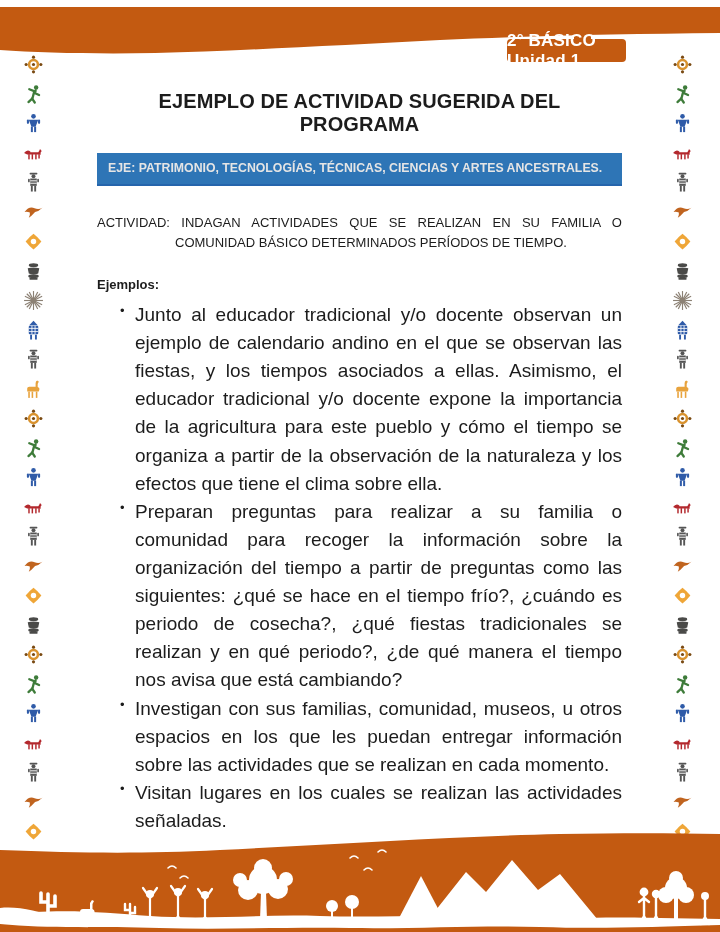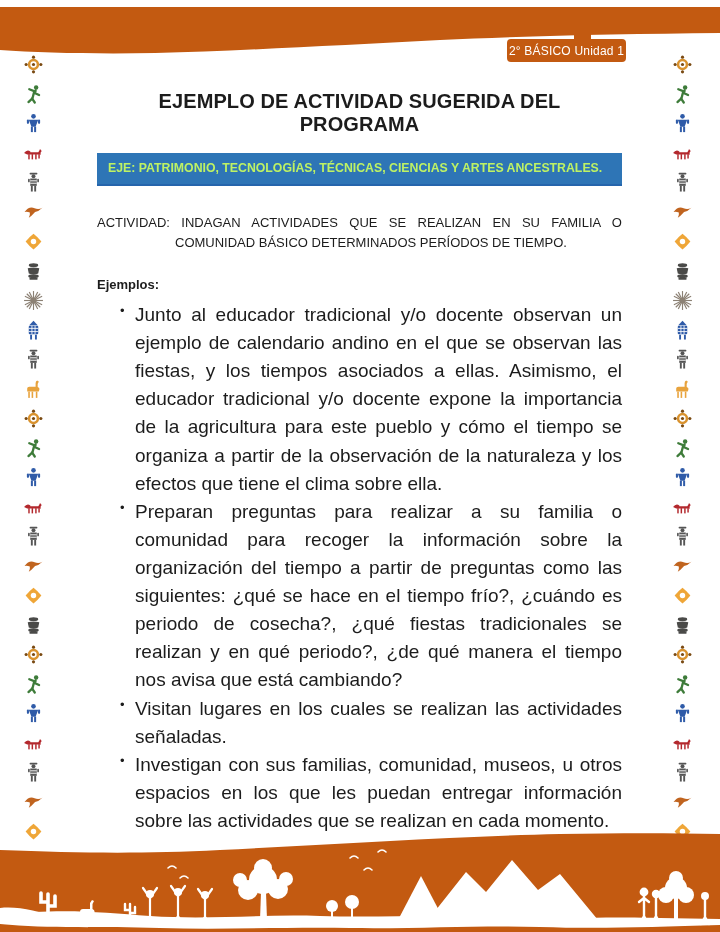--- a/index.html
+++ b/index.html
@@ -17,21 +17,21 @@
     overflow:hidden;
     font-family:"Liberation Sans",sans-serif;
     color:var(--ink);
   }
   
   .top-band{position:absolute;top:0;left:0;width:720px;height:70px;}
   .unit-badge{
     position:absolute;left:507px;top:39px;width:119px;height:23px;
     background:var(--orange);
     border-radius:4px;
-    color:#fff;font-size:12px;font-weight:400;
+    color:#fff;font-size:17px;font-weight:700;
     display:flex;align-items:center;justify-content:center;
     letter-spacing:.2px;
   }
   
   .strip{
     position:absolute;top:54px;height:788px;width:26px;
     display:flex;flex-direction:column;justify-content:space-between;align-items:center;
   }
   .strip.left{left:20px;}
   .strip.right{left:669px;}
@@ -40,21 +40,21 @@
   
   .content{position:absolute;left:97px;top:90px;width:525px;}
   .doc-title{
     font-size:20px;font-weight:bold;text-align:center;
     margin-bottom:17px;letter-spacing:.1px;
   }
   .eje-bar{
     background:var(--blue);
     border-bottom:2px solid #2565AC;
     height:33px;line-height:31px;
-    color:#bef264;font-weight:bold;font-size:12.3px;
+    color:#e5e5e5;font-weight:bold;font-size:12.3px;
     padding:0 11px;margin-bottom:27px;
     white-space:nowrap;overflow:hidden;
   }
   .actividad{
     font-size:13px;line-height:1.5;text-align:justify;
     padding-left:78px;text-indent:-78px;
     margin-bottom:25px;
   }
   .actividad .label{font-weight:normal;}
   .ejemplos-label{font-size:13px;font-weight:bold;margin-bottom:9px;}
@@ -688,22 +688,22 @@
 
     <div class="eje-bar">EJE: PATRIMONIO, TECNOLOGÍAS, TÉCNICAS, CIENCIAS Y ARTES ANCESTRALES.</div>
 
     <p class="actividad"><span class="label">ACTIVIDAD:</span> <span>INDAGAN ACTIVIDADES QUE SE REALIZAN EN SU FAMILIA O COMUNIDAD BÁSICO DETERMINADOS PERÍODOS DE TIEMPO.</span></p>
 
     <div class="ejemplos-label">Ejemplos:</div>
 
     <ul class="ejemplos">
         <li>Junto al educador tradicional y/o docente observan un ejemplo de calendario andino en el que se observan las fiestas, y los tiempos asociados a ellas. Asimismo, el educador tradicional y/o docente expone la importancia de la agricultura para este pueblo y cómo el tiempo se organiza a partir de la observación de la naturaleza y los efectos que tiene el clima sobre ella.</li>
         <li>Preparan preguntas para realizar a su familia o comunidad para recoger la información sobre la organización del tiempo a partir de preguntas como las siguientes: ¿qué se hace en el tiempo frío?, ¿cuándo es periodo de cosecha?, ¿qué fiestas tradicionales se realizan y en qué periodo?, ¿de qué manera el tiempo nos avisa que está cambiando?</li>
+        <li>Investigan con sus familias, comunidad, museos, u otros espacios en los que les puedan entregar información sobre las actividades que se realizan en cada momento.</li>
         <li>Visitan lugares en los cuales se realizan las actividades señaladas.</li>
-        <li>Investigan con sus familias, comunidad, museos, u otros espacios en los que les puedan entregar información sobre las actividades que se realizan en cada momento.</li>
       </ul>
   </div>
 
   <div class="footer">
     <svg viewBox="0 0 720 100" width="720" height="100" preserveAspectRatio="none">
 
       <path style="fill:var(--orange)" d="M0 18 C80 21 140 22 220 18 C340 12 460 4 560 2 C620 1 670 1 720 2 L720 100 H0 Z"></path>
       <g fill="#ffffff">
 
         <path d="M0 83 C60 76 100 80 150 84 C210 88 260 82 320 84 C380 86 430 82 490 85 C550 88 610 84 660 86 L720 87 L720 93 C650 95 600 97 540 95 C480 93 420 97 350 96 C280 95 220 98 160 96 C100 94 50 97 0 92 Z"></path>

